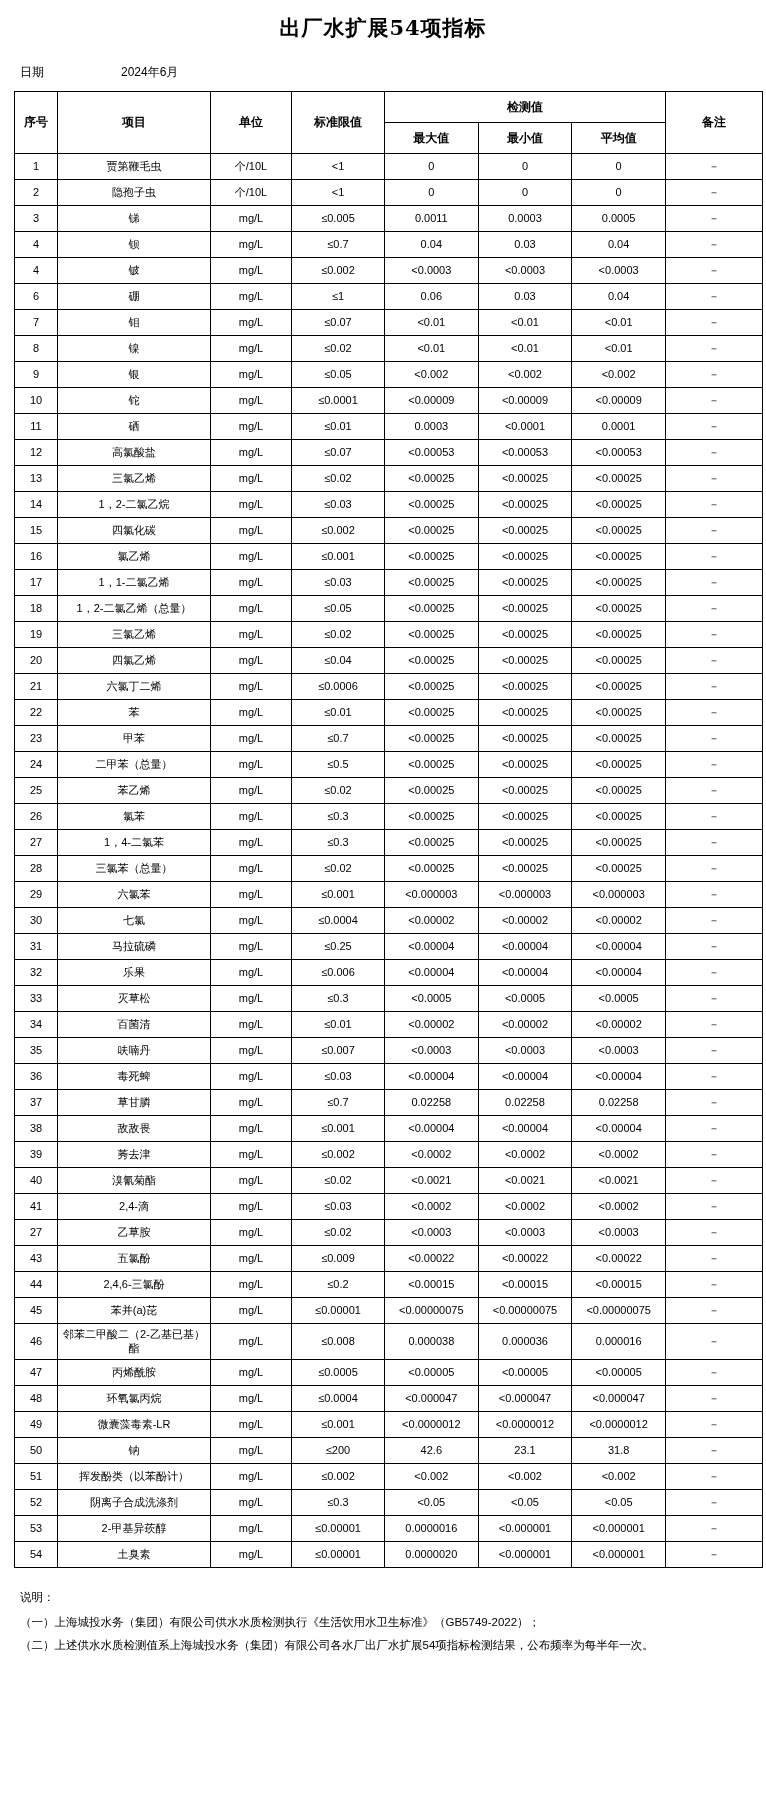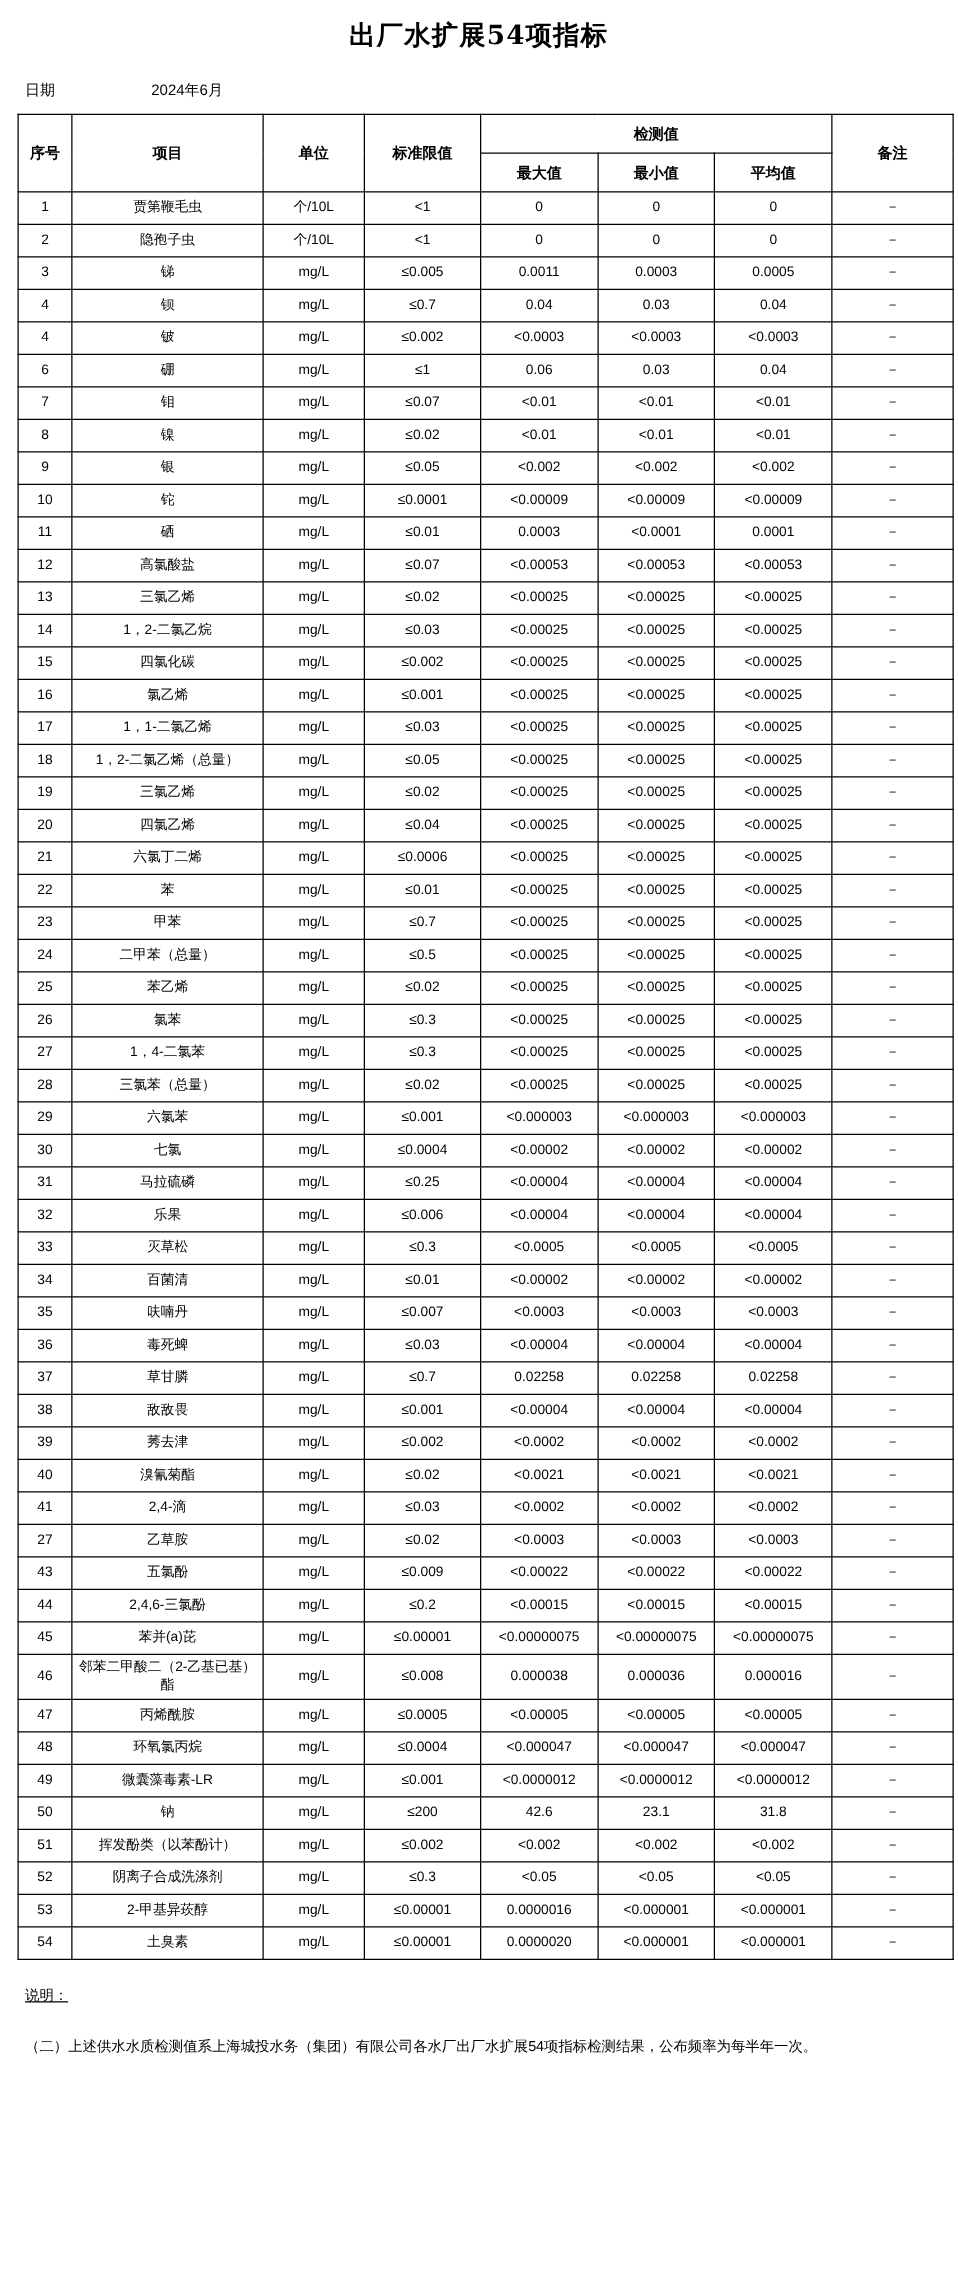--- a/index.html
+++ b/index.html
@@ -76,22 +76,21 @@
   td.c-remark { font-size: 11px; }
   tr.data-row { height: 26px; }
   tr.data-row.tall { height: 36px; }
   .notes {
     margin-top: 18px;
     font-size: 11.5px;
     line-height: 2.0;
     padding-left: 6px;
   }
   .notes .note-head {
-    margin-bottom: 18px;
-    text-decoration: underline;
+    margin-bottom: 2px;
   }
   .notes .note-line {
     white-space: nowrap;
   }
 </style>
 </head>
 <body>
 
 <div class="page">
 
@@ -657,16 +656,17 @@
           <td class="c-val">0.0000020</td>
           <td class="c-val">&lt;0.000001</td>
           <td class="c-val">&lt;0.000001</td>
           <td class="c-remark">－</td>
         </tr>
       </tbody>
   </table>
 
   <div class="notes">
     <div class="note-head">说明：</div>
+    <div class="note-line">（一）上海城投水务（集团）有限公司供水水质检测执行《生活饮用水卫生标准》（GB5749-2022）；</div>
     <div class="note-line">（二）上述供水水质检测值系上海城投水务（集团）有限公司各水厂出厂水扩展54项指标检测结果，公布频率为每半年一次。</div>
   </div>
 
 </div>
 
 </body></html>

